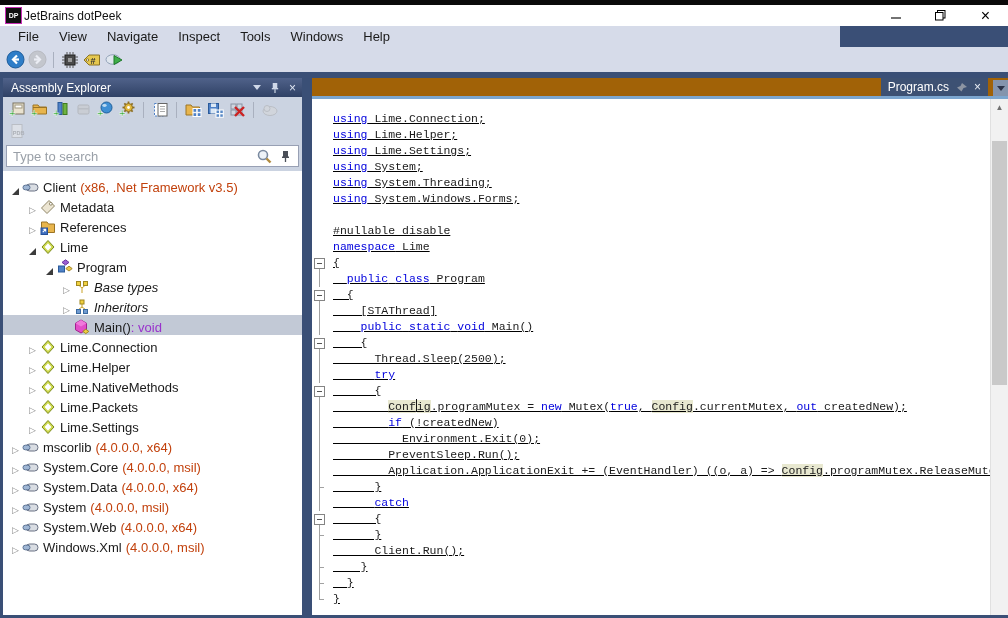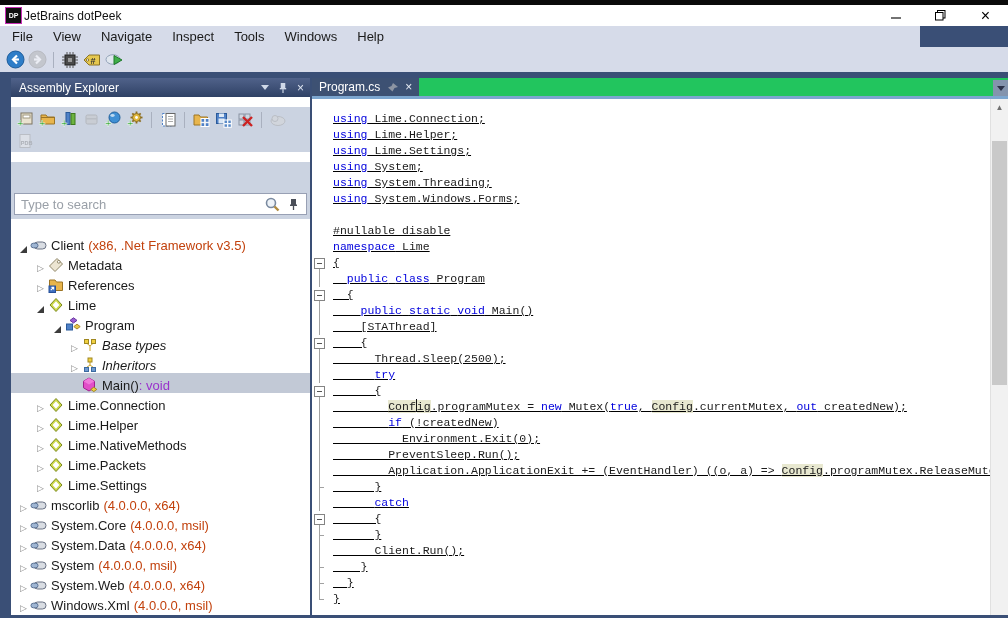--- a/index.html
+++ b/index.html
@@ -9,60 +9,60 @@
   
   .top-strip{position:absolute;left:0;top:0;width:1008px;height:5px;background:#0a0a0a;}
   .titlebar{position:absolute;left:0;top:5px;width:1008px;height:21px;background:#ffffff;
             display:flex;align-items:center;}
   .appicon{width:15px;height:15px;margin-left:5px;background:#111;border:1px solid #c72fb5;
            color:#fff;font-size:7px;font-weight:bold;display:flex;align-items:center;justify-content:center;}
   .apptitle{margin-left:2px;font-size:12px;color:#111;}
   .wincontrols{margin-left:auto;display:flex;height:100%;}
   .winbtn{width:45px;height:100%;display:flex;align-items:center;justify-content:center;color:#000;font-size:14px;}
   
-  .menubar{position:absolute;left:0;top:26px;width:920px;height:21px;background:#d6dbe9;
-           display:flex;align-items:center;padding-left:2px;box-sizing:border-box;}
+  .menubar{position:absolute;left:0;top:26px;width:840px;height:21px;background:#d6dbe9;
+           display:flex;align-items:center;padding-left:8px;box-sizing:border-box;}
   .menu-item{padding:0 10px;font-size:13px;color:#1a1a1a;line-height:21px;}
   .maintoolbar{position:absolute;left:0;top:47px;width:1008px;height:25px;background:#d6dbe9;
                display:flex;align-items:center;padding-left:4px;box-sizing:border-box;}
   .tbtn{width:22px;height:20px;display:flex;align-items:center;justify-content:center;}
   .tsep{width:1px;height:16px;background:#a9b0bf;margin:0 5px;}
   .dis{filter:grayscale(1) opacity(0.5);}
   
-  .leftpanel{position:absolute;left:11px;top:78px;width:299px;height:537px;background:#fff;
-             display:flex;flex-direction:column;gap:10px;}
+  .leftpanel{position:absolute;left:3px;top:78px;width:299px;height:537px;background:#fff;
+             display:flex;flex-direction:column;}
   .aeheader{height:19px;background:linear-gradient(#50628a,#2f4165);display:flex;align-items:center;
             padding:0 6px 0 8px;color:#fff;font-size:12px;flex:none;}
   .aeheader .hicons{margin-left:auto;display:flex;align-items:center;gap:9px;color:#cfd8e8;}
   .chevdown{width:0;height:0;border-left:4px solid transparent;border-right:4px solid transparent;
             border-top:5px solid #cfd8e8;}
   .hx{font-size:12px;line-height:12px;color:#dfe6f2;}
   .aetoolbar{background:#cbd3e1;padding:2px 3px 1px 3px;flex:none;}
   .aerow{display:flex;align-items:center;height:21px;}
   .aebtn{width:22px;height:19px;display:flex;align-items:center;justify-content:center;}
   .searchrow{background:#cbd3e1;padding:3px 3px 4px 3px;flex:none;}
-  .searchbox{background:#fff;border:1px solid #98a0b4;height:20px;display:flex;align-items:center;margin-top:28px;}
+  .searchbox{background:#fff;border:1px solid #98a0b4;height:20px;display:flex;align-items:center;}
   .searchbox input{border:none;outline:none;flex:1;font-size:13px;padding:0 6px;color:#333;
                    font-family:"Liberation Sans",sans-serif;background:transparent;}
   .searchbox input::placeholder{color:#9aa0a8;}
   .sico{display:flex;align-items:center;margin-right:7px;}
   
   .tree{flex:1;overflow:hidden;padding-top:4px;}
   .trow{height:20px;display:flex;align-items:flex-end;font-size:13px;color:#1a1a1a;white-space:nowrap;}
   .trow.sel{background:#c2c9d6;}
   .tarrow{width:13px;flex:none;display:flex;align-items:center;justify-content:center;}
   .texp{width:0;height:0;border-bottom:7px solid #3c3c3c;border-left:7px solid transparent;}
   .tcol{font-size:9px;color:#8a8a8a;line-height:9px;}
   .ticon{width:17px;flex:none;display:flex;align-items:center;justify-content:center;margin-right:4px;}
   .tdetail{color:#c2410c;margin-left:4px;}
   .tsuffix{color:#9932cc;}
   .it{font-style:italic;}
   
   .editor{position:absolute;left:312px;top:78px;width:696px;height:537px;display:flex;flex-direction:column;}
-  .tabstrip{height:18px;background:#22c55e;display:flex;justify-content:flex-start;position:relative;flex:none;}
+  .tabstrip{height:18px;background:#a16207;display:flex;justify-content:flex-end;position:relative;flex:none;}
   .tab{height:18px;background:#3d5173;color:#fff;font-size:12px;display:flex;align-items:center;
        padding:0 7px;margin-right:20px;gap:6px;}
   .tabx{color:#e8edf5;font-size:12px;line-height:12px;}
   .tabdrop{position:absolute;right:0;top:2px;width:15px;height:16px;background:#8494ad;
            display:flex;align-items:center;justify-content:center;}
   .tabdrop i{width:0;height:0;border-left:4px solid transparent;border-right:4px solid transparent;
              border-top:5px solid #2b3248;}
   .tabline{height:3px;background:#7ca6cf;flex:none;}
   .editorbody{flex:1;background:#fff;position:relative;overflow:hidden;padding-top:12px;box-sizing:border-box;text-decoration:underline;}
   .cl{display:flex;height:16px;}
@@ -660,25 +660,25 @@
           <span class="codetext"><span class="p">  </span><span class="k">public</span><span class="p"> </span><span class="k">class</span><span class="p"> Program</span></span>
         </div>
         <div class="cl">
           <span class="fold f-b">
             <i class="fbox"></i>
           </span>
           <span class="codetext"><span class="p">  {</span></span>
         </div>
         <div class="cl">
           <span class="fold f-l"></span>
+          <span class="codetext"><span class="p">    [STAThread]</span></span>
+        </div>
+        <div class="cl">
+          <span class="fold f-l"></span>
           <span class="codetext"><span class="p">    </span><span class="k">public</span><span class="p"> </span><span class="k">static</span><span class="p"> </span><span class="k">void</span><span class="p"> Main()</span></span>
-        </div>
-        <div class="cl">
-          <span class="fold f-l"></span>
-          <span class="codetext"><span class="p">    [STAThread]</span></span>
         </div>
         <div class="cl">
           <span class="fold f-b">
             <i class="fbox"></i>
           </span>
           <span class="codetext"><span class="p">    {</span></span>
         </div>
         <div class="cl">
           <span class="fold f-l"></span>
           <span class="codetext"><span class="p">      Thread.Sleep(2500);</span></span>

